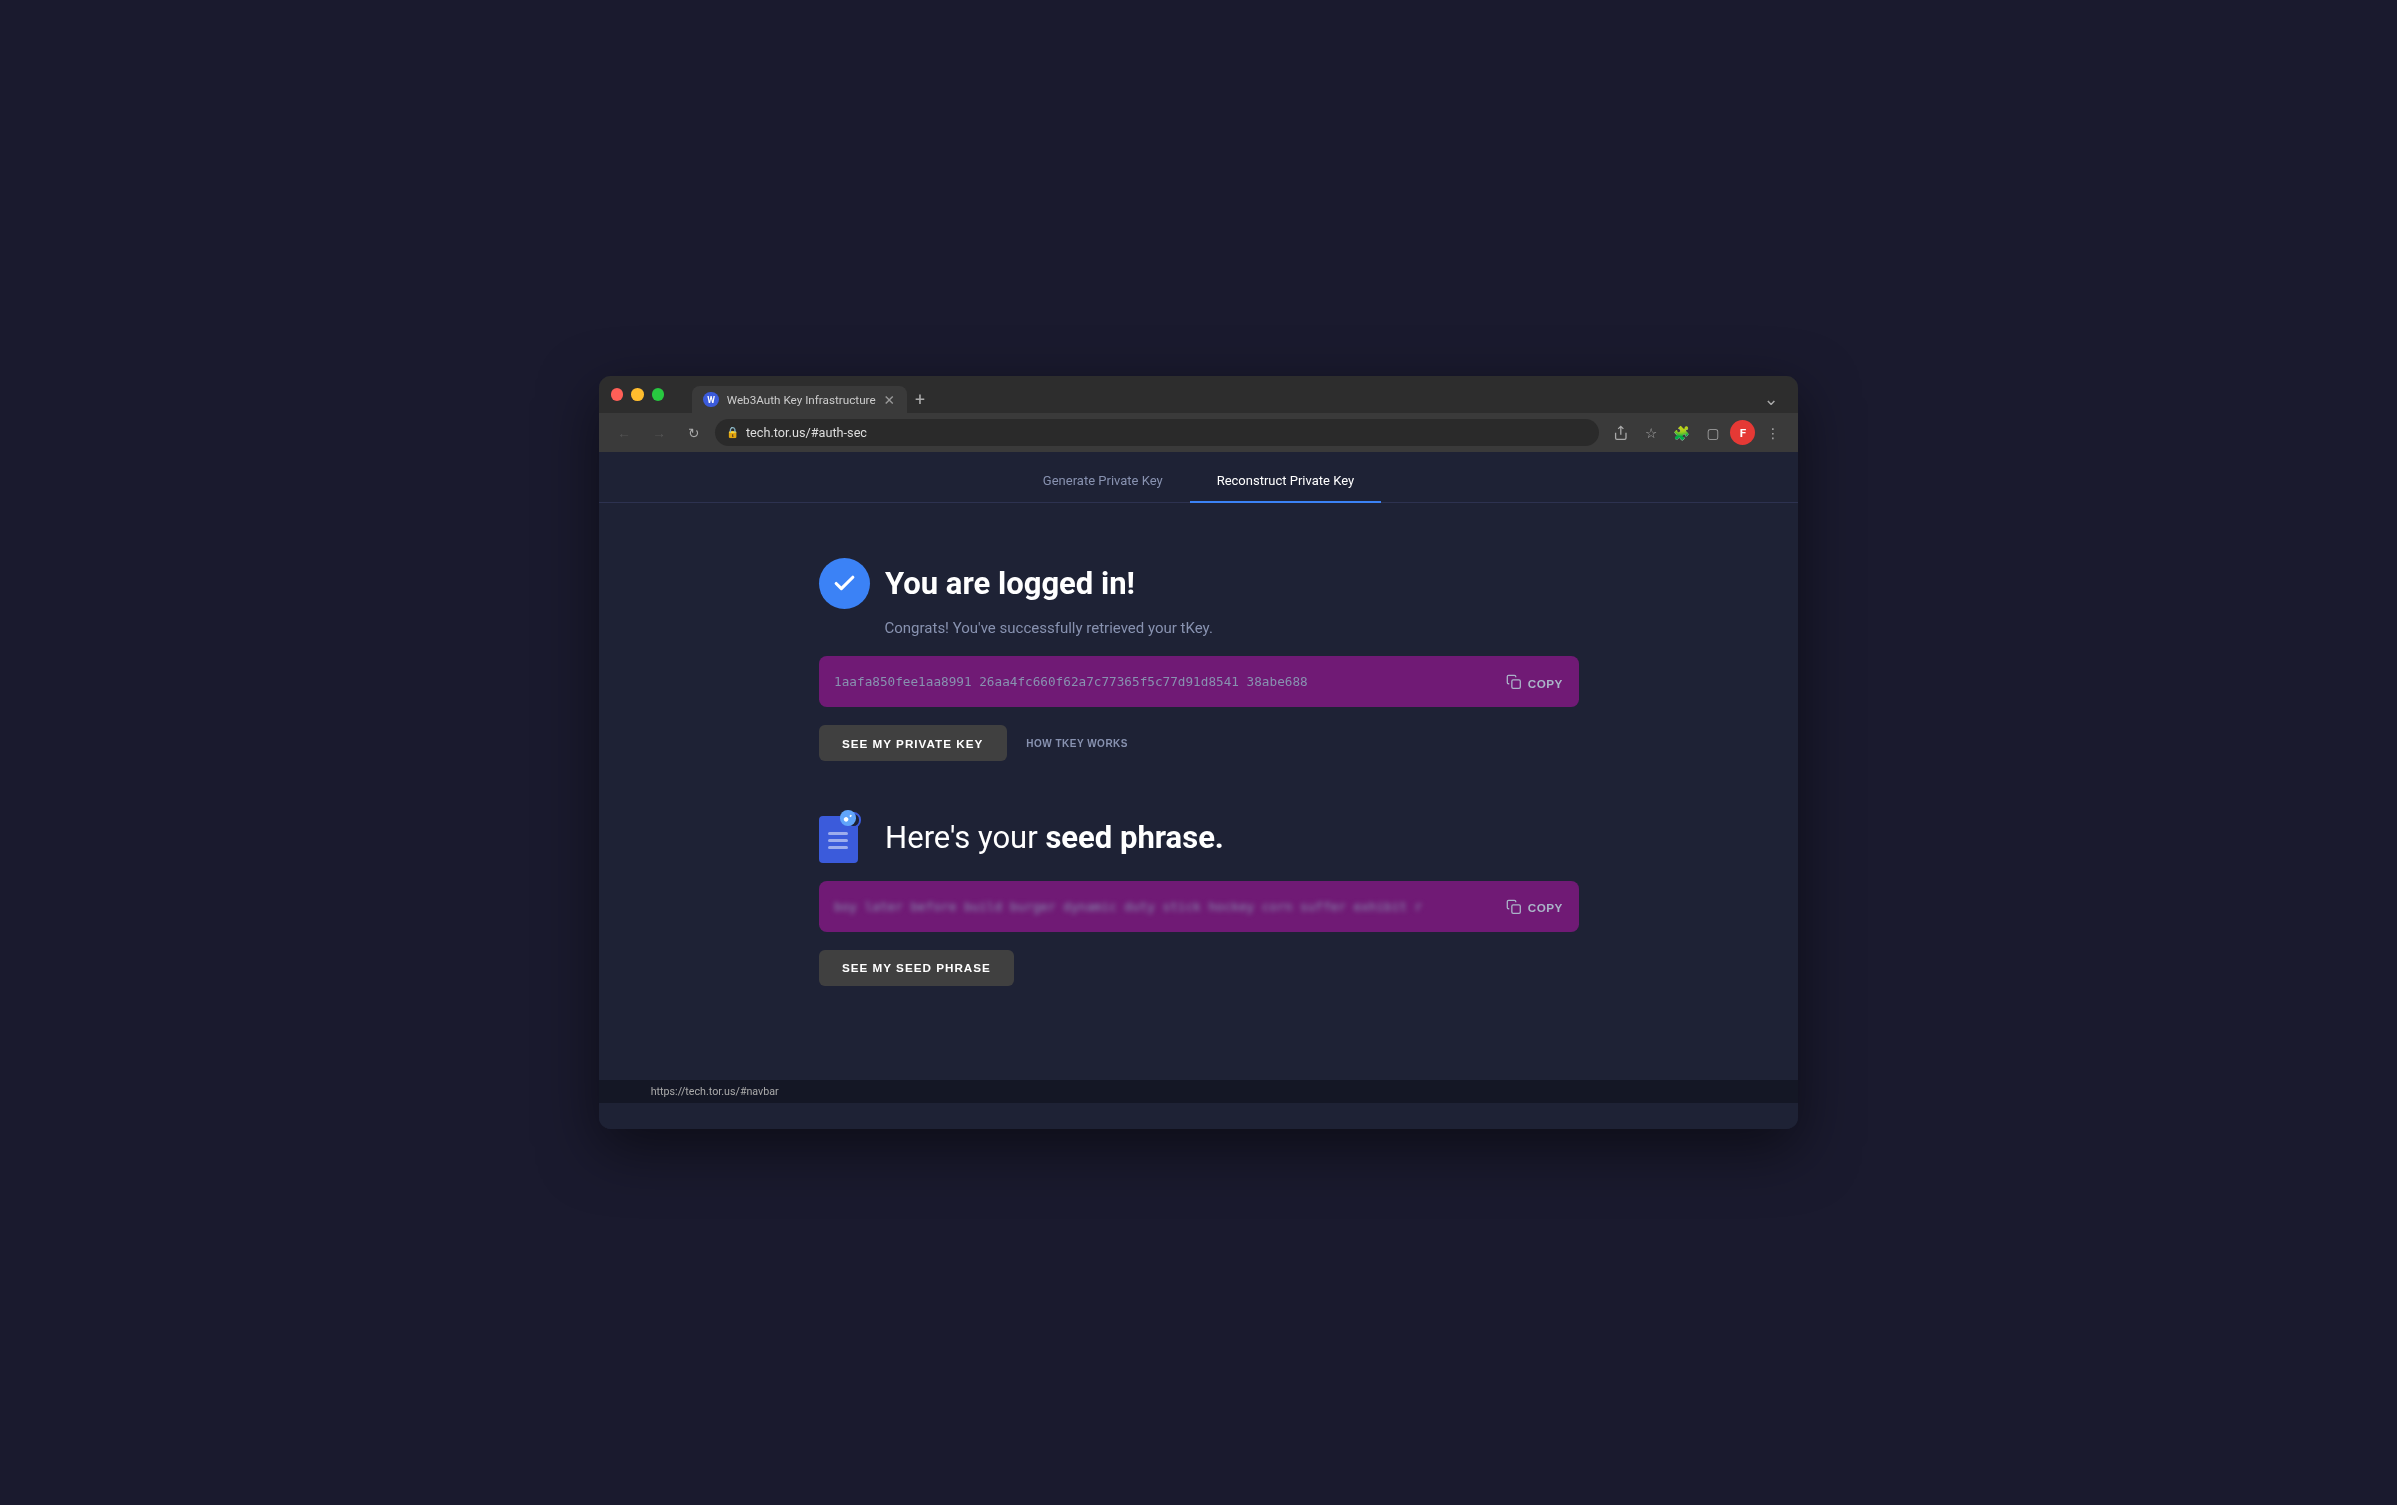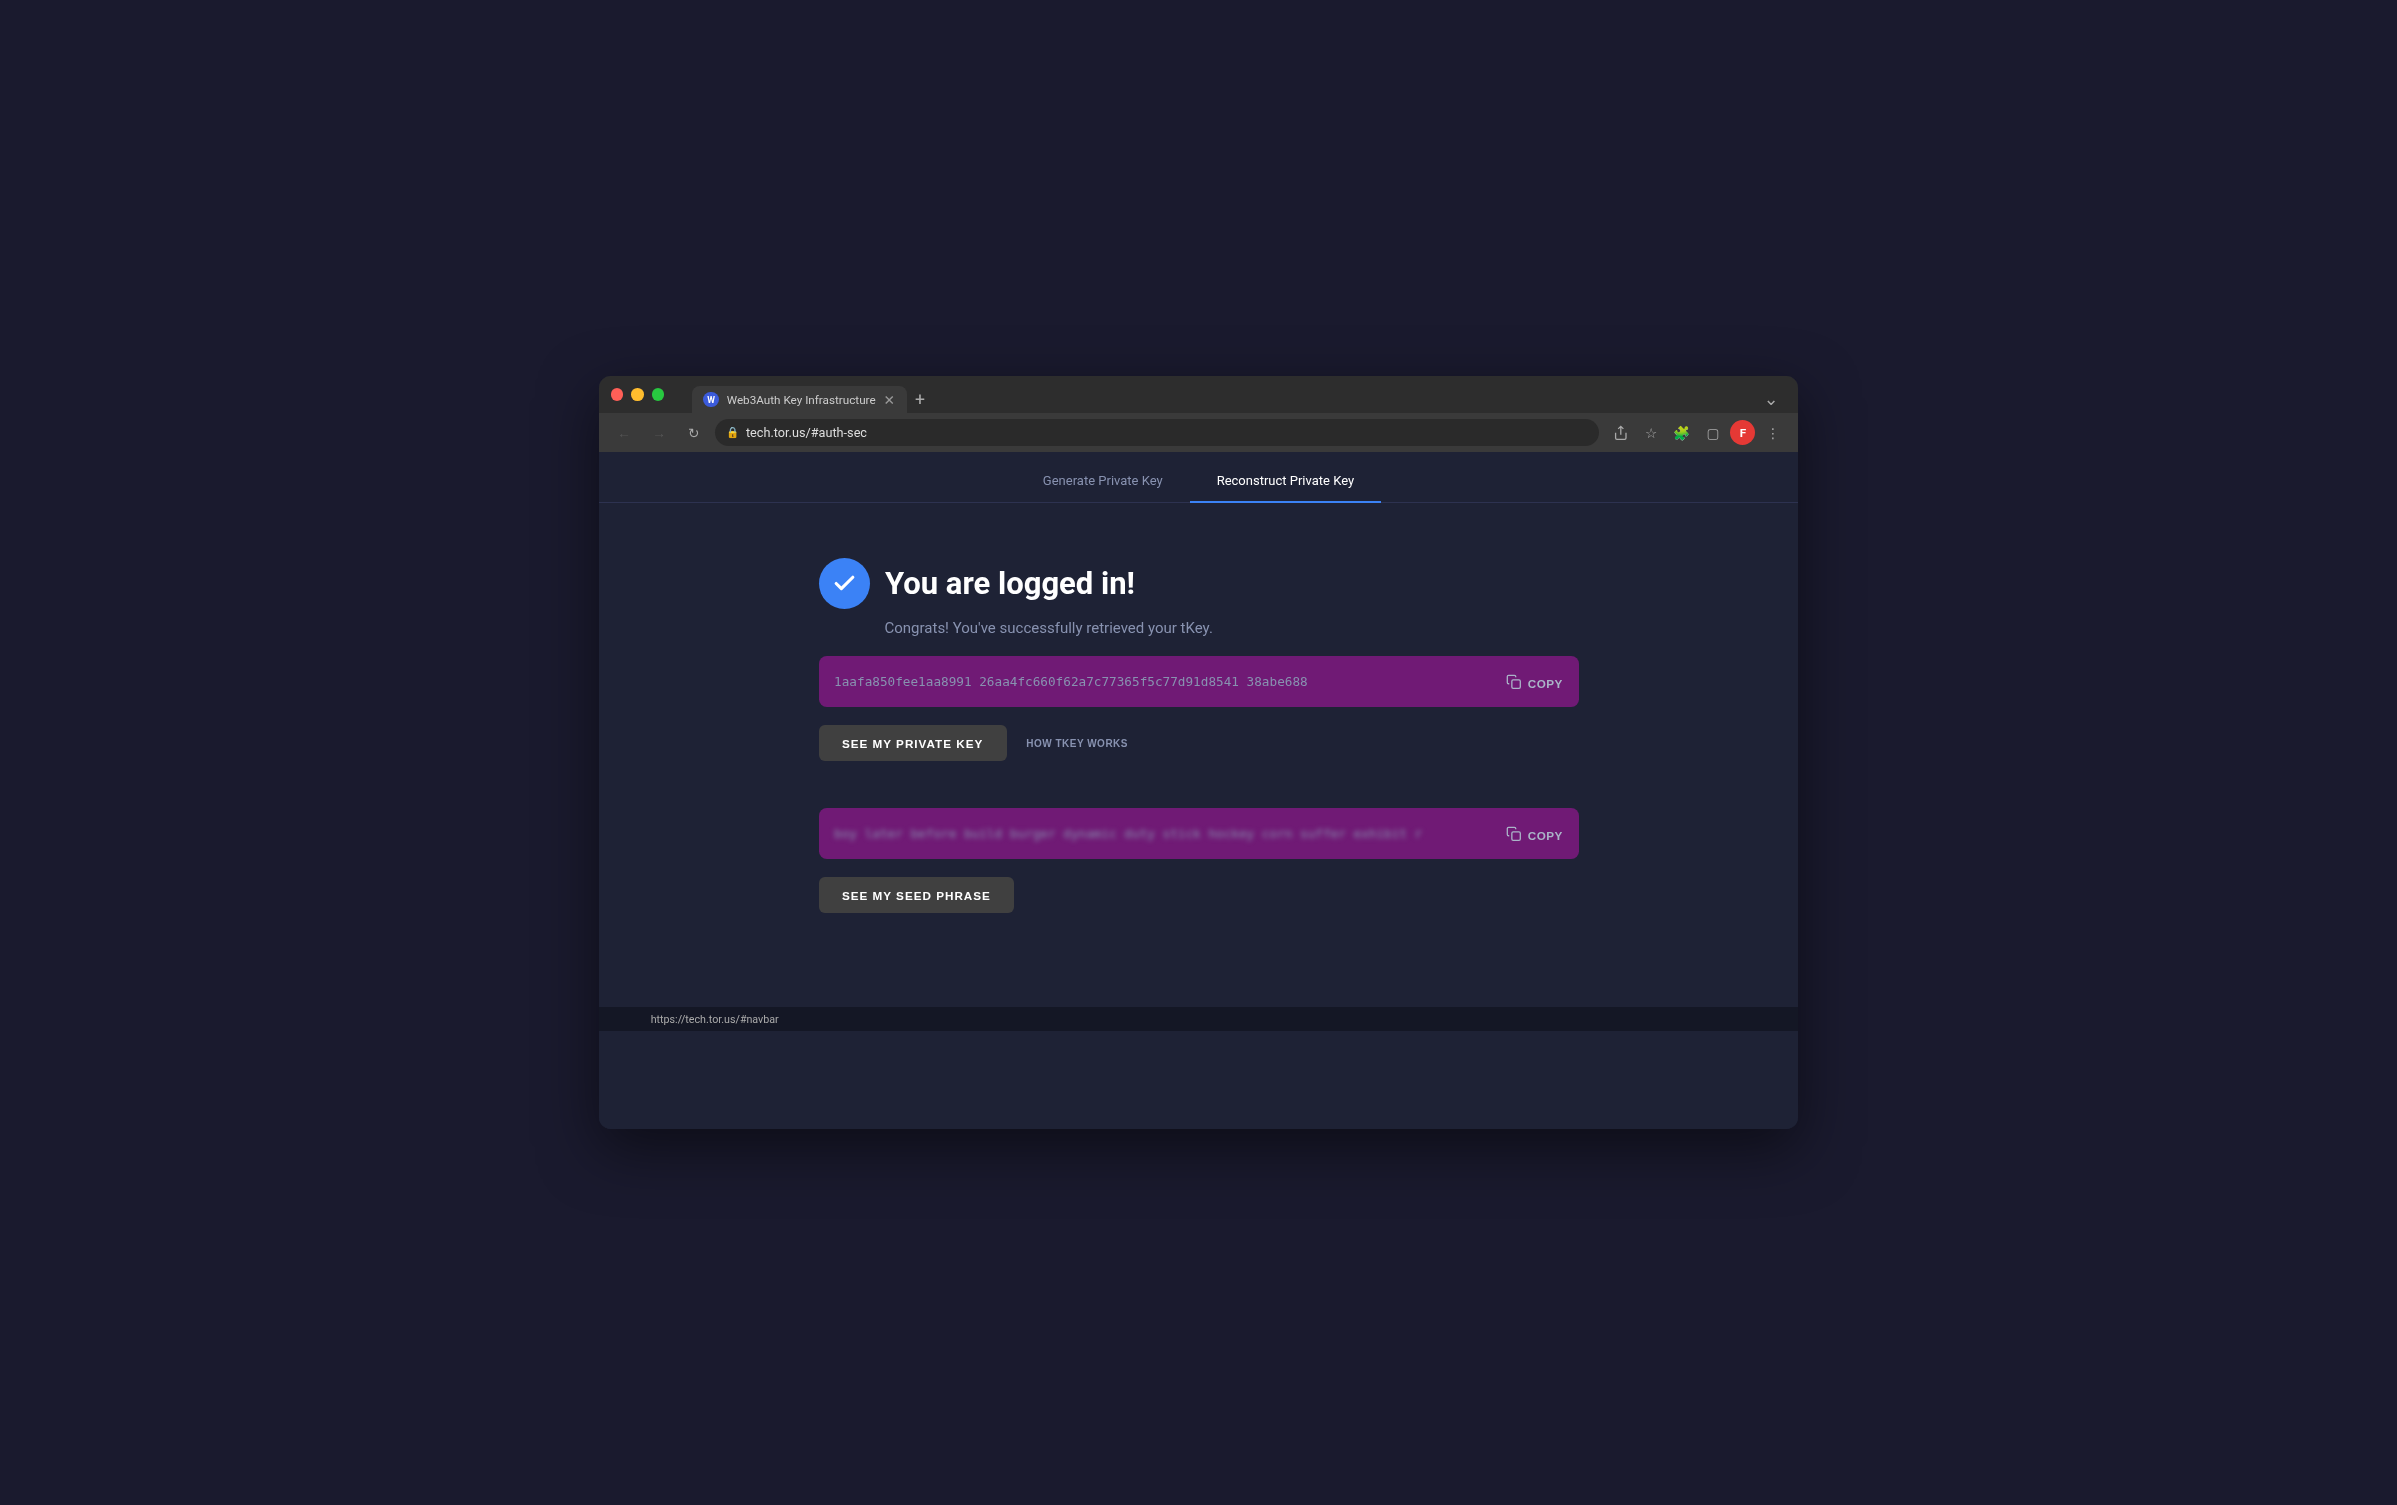--- a/index.html
+++ b/index.html
@@ -387,20 +387,37 @@
           </button>
         </div>
 
         <div class="action-row">
           <button class="btn-primary">SEE MY PRIVATE KEY</button>
           <button class="btn-link">HOW TKEY WORKS</button>
         </div>
       </div>
 
       <div class="seed-section">
+        <div class="section-header">
+          <div style="position:relative; width:51px; height:59px; flex-shrink:0;">
+            <div style="position:absolute; top:2px; left:21.5px; width:15.6px; height:15.6px; background:#60a5fa; border-radius:50%; display:flex; align-items:center; justify-content:center; z-index:2;">
+              <svg width="9.8" height="9.8" viewBox="0 0 24 24" fill="white">
+                <path d="M21 2l-2 2m-7.61 7.61a5.5 5.5 0 11-7.778 7.778 5.5 5.5 0 017.777-7.777zm0 0L15.5 7.5m0 0l3 3L22 7l-3-3m-3.5 3.5L19 4"></path>
+              </svg>
+            </div>
+            <div class="seed-doc-icon">
+              <div class="doc-line"></div>
+              <div class="doc-line"></div>
+              <div class="doc-line"></div>
+            </div>
+          </div>
+          <h2 class="seed-title">
+            <span>Here's your </span><strong>seed phrase.</strong>
+          </h2>
+        </div>
 
         <div class="key-box" style="margin-top:13.7px;">
           <span class="key-text" style="filter:blur(2.9px);">boy later before build burger dynamic duty stick hockey corn suffer exhibit r</span>
           <button class="copy-btn">
             <svg width="15.6" height="15.6" viewBox="0 0 24 24" fill="none" stroke="currentColor" stroke-width="2">
               <rect x="9" y="9" width="13" height="13" rx="2" ry="2"></rect>
               <path d="M5 15H4a2 2 0 01-2-2V4a2 2 0 012-2h9a2 2 0 012 2v1"></path>
             </svg>
             <span>COPY</span>
           </button>

